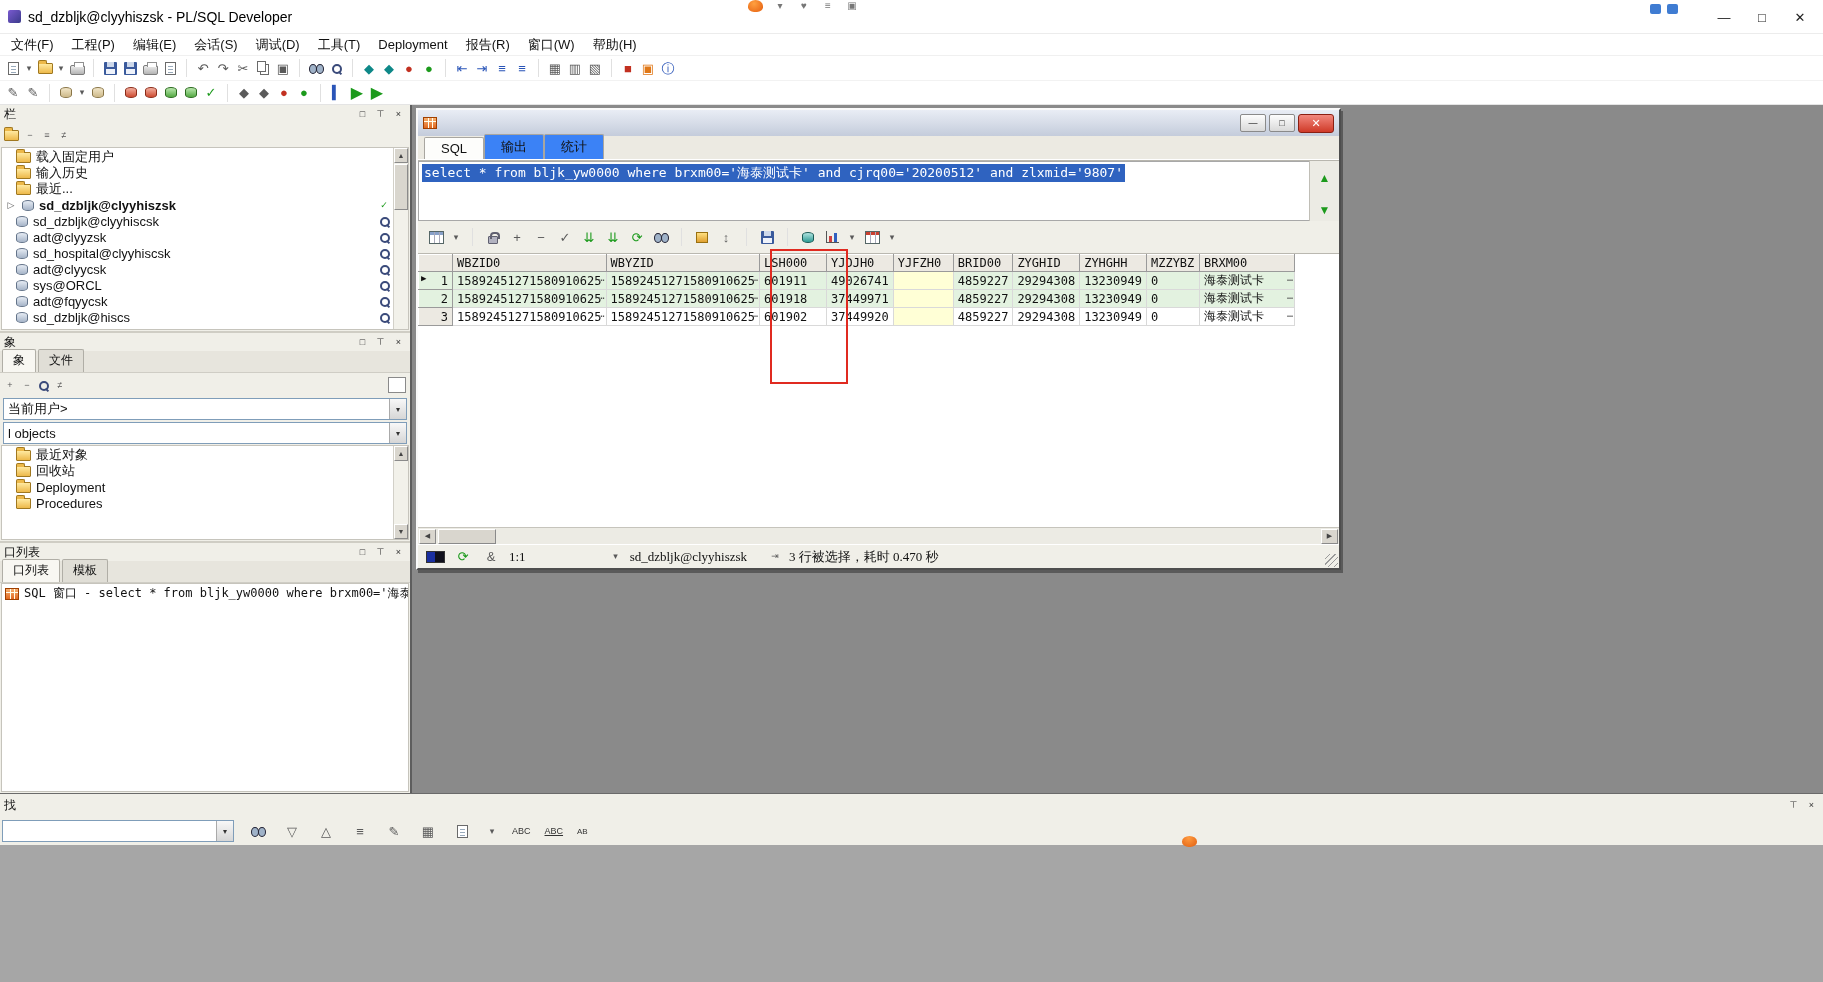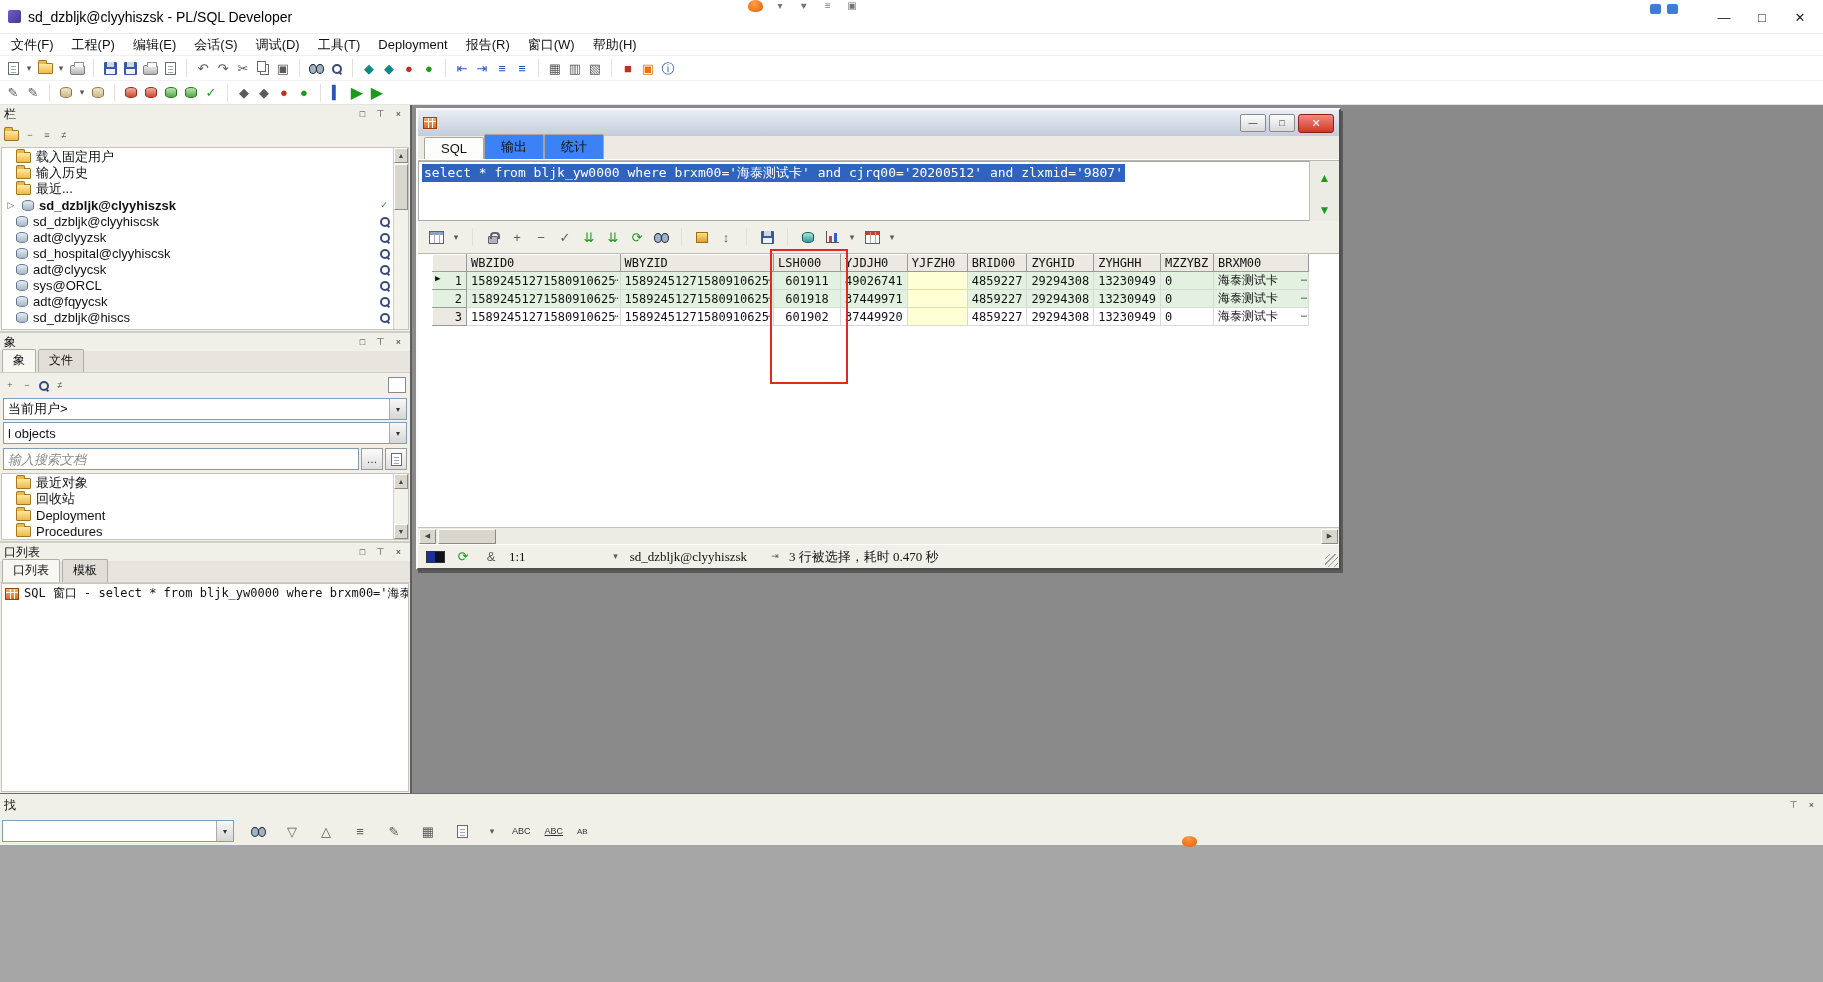--- a/index.html
+++ b/index.html
@@ -102,27 +102,27 @@
   .cw-tabs{height:24px;display:flex;align-items:flex-end;padding-left:6px;gap:0;background:#eceae2;border-bottom:1px solid #fff;flex:none}
   .cwtab{padding:3px 16px;font-size:13px;background:#3b82f6;border:1px solid #a8a6a0;border-bottom:none;border-radius:2px 2px 0 0}
   .cwtab.active{background:#fdfdfb}
   .cw-editor-row{height:61px;display:flex;flex:none;border-top:1px solid #b8b6ae}
   .cw-editor{flex:1;background:#fff;border:1px solid #a8a8a8;border-right:none;padding:2px 3px;font-family:"DejaVu Sans Mono",monospace;font-size:13px;overflow:hidden}
   .sel-line{background:#2f63c0;color:#fff;display:inline-block;padding:0 2px;white-space:nowrap}
   .cw-nav{width:30px;background:#ecebe4;border-left:1px solid #c0beb6;display:flex;flex-direction:column;align-items:center;padding-top:7px;gap:12px;flex:none}
   .nav-btn{width:22px;height:20px;display:flex;align-items:center;justify-content:center;font-size:12px;color:#1c9a1c}
   .cw-rtb{height:32px;display:flex;align-items:center;gap:4px;padding:0 8px;flex:none}
   .cw-grid{position:relative;flex:1;background:#fff;border-top:1px solid #bab8b0;overflow:visible}
-  table.rgrid{border-collapse:collapse;table-layout:fixed;margin-left:14px;font-family:"DejaVu Sans Mono",monospace;font-size:12px}
+  table.rgrid{border-collapse:collapse;table-layout:fixed;font-family:"DejaVu Sans Mono",monospace;font-size:12px}
   .rgrid th{background:#ece9e2;border:1px solid;border-color:#fff #9a9a9a #9a9a9a #fff;font-weight:normal;text-align:left;padding:1px 4px;height:17px;white-space:nowrap;overflow:hidden}
   .rgrid td{border:1px solid #d9d9d9;padding:0 4px;height:16px;white-space:nowrap;overflow:hidden;position:relative}
   .rgrid tr.g td{background:#e3f2e0}
   .rgrid td.rownum{background:#ece9e2;border-color:#fff #9a9a9a #9a9a9a #fff;text-align:right}
   .rgrid td.yellow{background:#ffffd6 !important}
-  .rgrid td.num{text-align:center}
+  .rgrid td.num{text-align:left}
   .marker{position:absolute;left:2px;top:1px;font-size:9px;color:#111}
   .ellb{position:absolute;right:1px;top:0;font-size:10px;color:#555}
   .annotation{position:absolute;left:352px;top:-5px;width:78px;height:135px;border:2px solid #e02a20;z-index:6;pointer-events:none}
   .cw-hscroll{height:17px;display:flex;align-items:center;background:#ecebe4;border-top:1px solid #c6c4bc;flex:none;padding:0 1px}
   .hs-btn{width:17px;height:15px;background:#d9d6ce;border:1px solid;border-color:#fff #8a8a8a #8a8a8a #fff;display:flex;align-items:center;justify-content:center;font-size:7px;color:#444;flex:none}
   .hs-thumb{width:58px;height:15px;background:#d9d6ce;border:1px solid;border-color:#fff #8a8a8a #8a8a8a #fff;margin-left:2px}
   .cw-status{height:24px;display:flex;align-items:center;gap:8px;padding:0 8px;border-top:1px solid #fff;font-size:13px;flex:none;position:relative}
   .grip{position:absolute;right:1px;bottom:1px;width:13px;height:13px;background:repeating-linear-gradient(135deg,transparent 0 3px,#9a9a9a 3px 4px)}
   
   .findbar{position:absolute;left:0;top:793px;width:100%;height:52px;background:#f0efe8;border-top:1px solid #6a6a6a}
@@ -367,27 +367,20 @@
           <span class="ph-sp"></span>
           <span class="i-whitebox"></span>
         </div>
         <div class="dd">
           <span>当前用户&gt;</span>
           <span class="dda">▾</span>
         </div>
         <div class="dd">
           <span>l objects</span>
           <span class="dda">▾</span>
-        </div>
-        <div class="searchrow">
-          <input type="text" placeholder="输入搜索文档" style="">
-          <span class="sbtn">…</span>
-          <span class="sbtn">
-              <span class="i-doc"></span>
-            </span>
         </div>
         <div class="list-wrap">
           <div class="list-rows">
             <div class="tree-row">
                 <span class="i-folder"></span>
                 <span>最近对象</span>
               </div>
             <div class="tree-row">
                 <span class="i-folder"></span>
                 <span>回收站</span>

